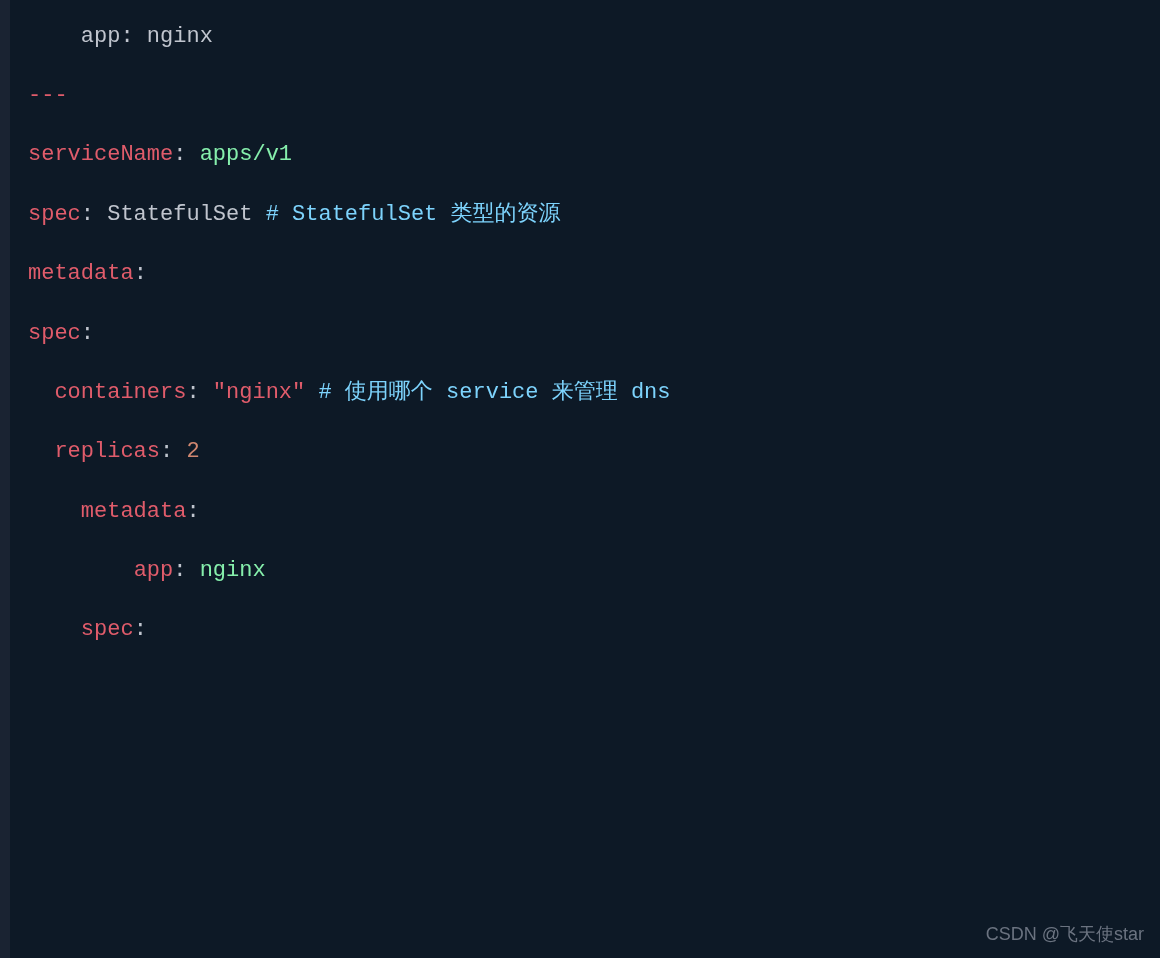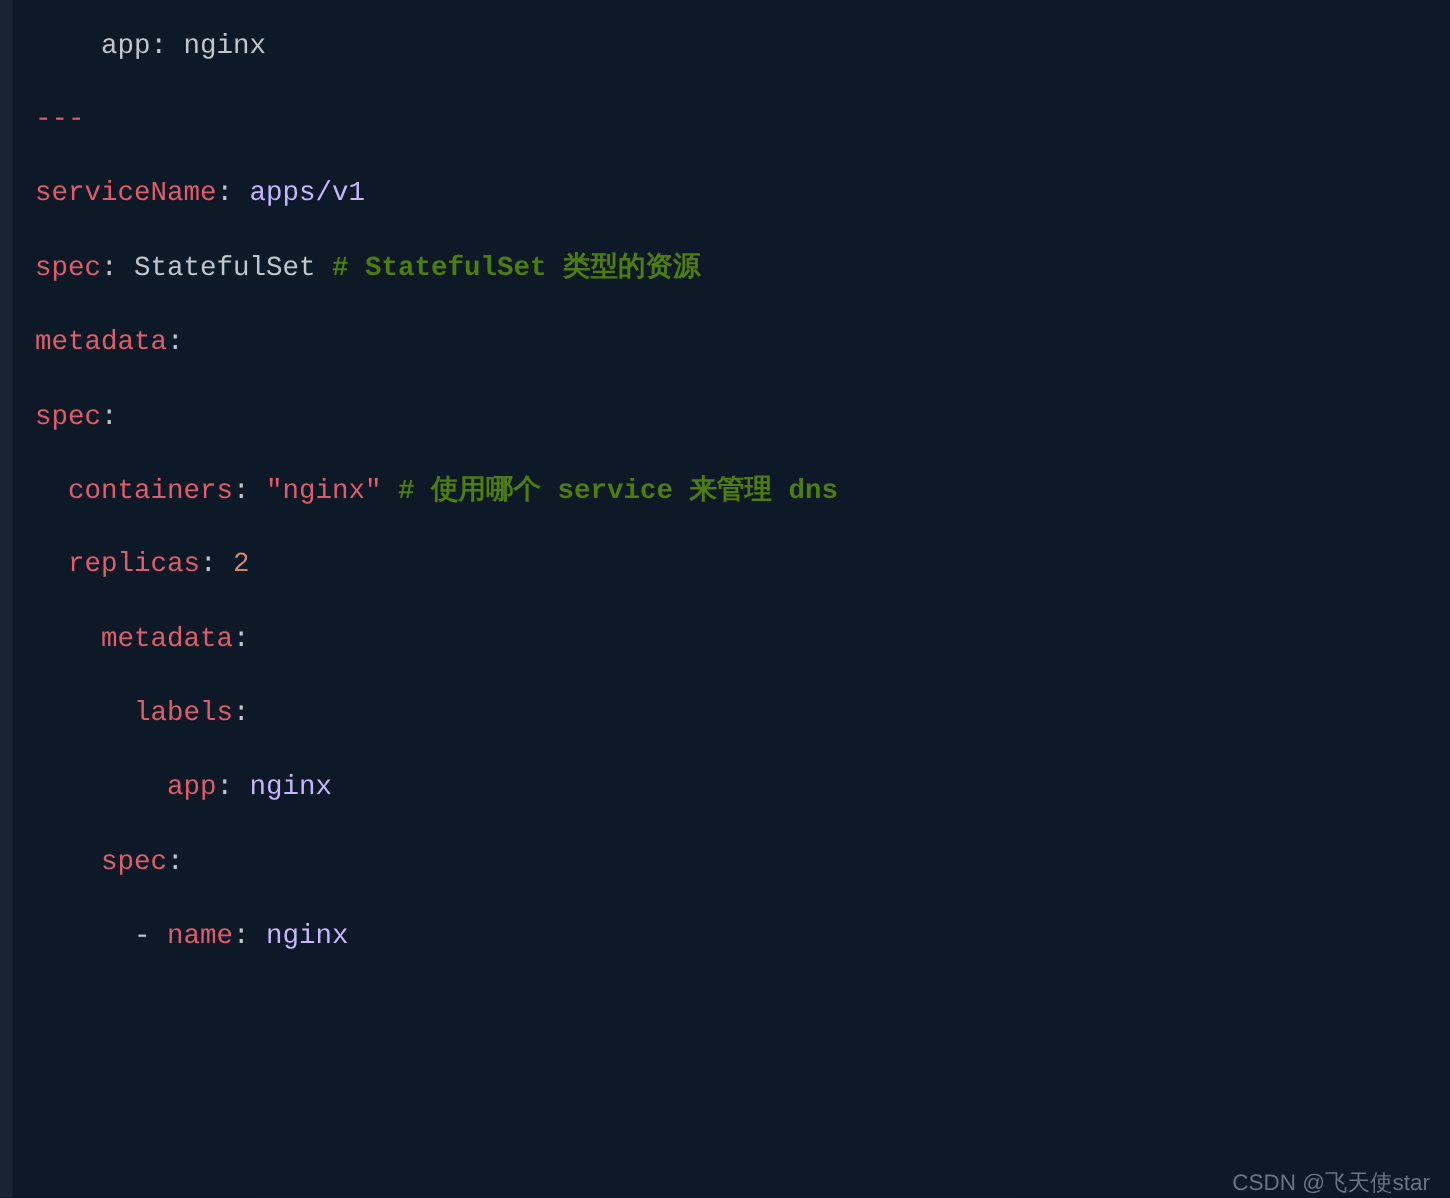--- a/index.html
+++ b/index.html
@@ -24,29 +24,29 @@
     background: #1a2332;
   }
   .code {
     padding: 0 0 0 28px;
     white-space: pre;
     position: relative;
     top: -8px;
   }
   .key { color: #e05c6b; }
   .punc { color: #c0c5ce; }
-  .str { color: #c4b5fd; }
+  .str { color: #86efac; }
   .str-q { color: #e05c6b; }
   .num { color: #d08770; }
-  .comment { color: #4d7c0f; font-weight: bold; }
+  .comment { color: #7dd3fc; }
   .value { color: #c0c5ce; }
   .dash { color: #c0c5ce; }
   .footer {
     position: absolute;
-    bottom: 0;
+    bottom: 12px;
     right: 16px;
     font-family: Arial, sans-serif;
     font-size: 18px;
     color: #6b7380;
   }
 </style>
 </head>
 <body>
 
 <div class="scrollbar"></div>
@@ -54,24 +54,22 @@
 <div class="code">
 <div><span class="value">    app: nginx</span></div>
 <div><span class="key">---</span></div>
 <div><span class="key">serviceName</span><span class="punc">:</span><span class="str"> apps/v1</span></div>
 <div><span class="key">spec</span><span class="punc">:</span><span class="value"> StatefulSet</span><span class="comment"> # StatefulSet 类型的资源</span></div>
 <div><span class="key">metadata</span><span class="punc">:</span></div>
 <div><span class="key">spec</span><span class="punc">:</span></div>
 <div><span>  </span><span class="key">containers</span><span class="punc">:</span><span class="str-q"> "</span><span class="str-q">nginx</span><span class="str-q">"</span><span class="comment"> # 使用哪个 service 来管理 dns</span></div>
 <div><span>  </span><span class="key">replicas</span><span class="punc">:</span><span class="num"> 2</span></div>
 <div><span>    </span><span class="key">metadata</span><span class="punc">:</span></div>
-<div><span>      </span><span class="key">labels</span><span class="punc">:</span></div>
 <div><span>        </span><span class="key">app</span><span class="punc">:</span><span class="str"> nginx</span></div>
 <div><span>    </span><span class="key">spec</span><span class="punc">:</span></div>
-<div><span>      </span><span class="dash">- </span><span class="key">name</span><span class="punc">:</span><span class="str"> nginx</span></div>
 
 
 
 
 
 
 
 
 
 

